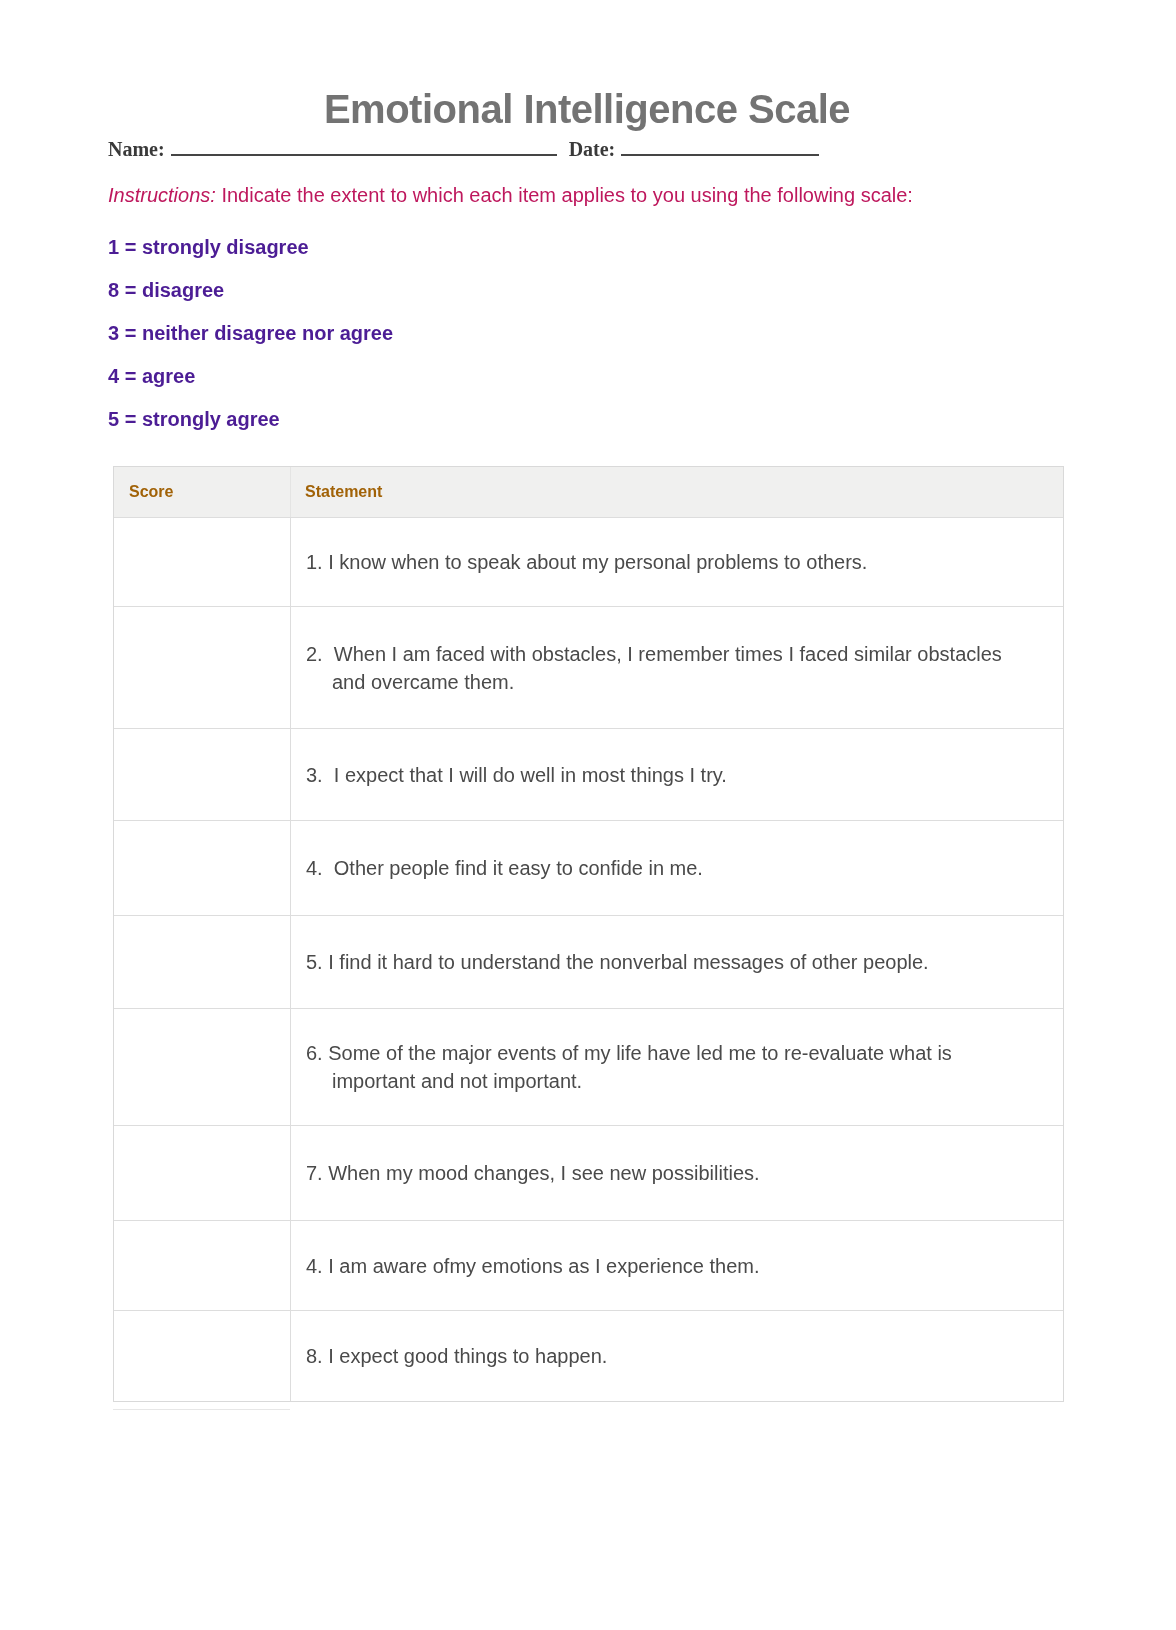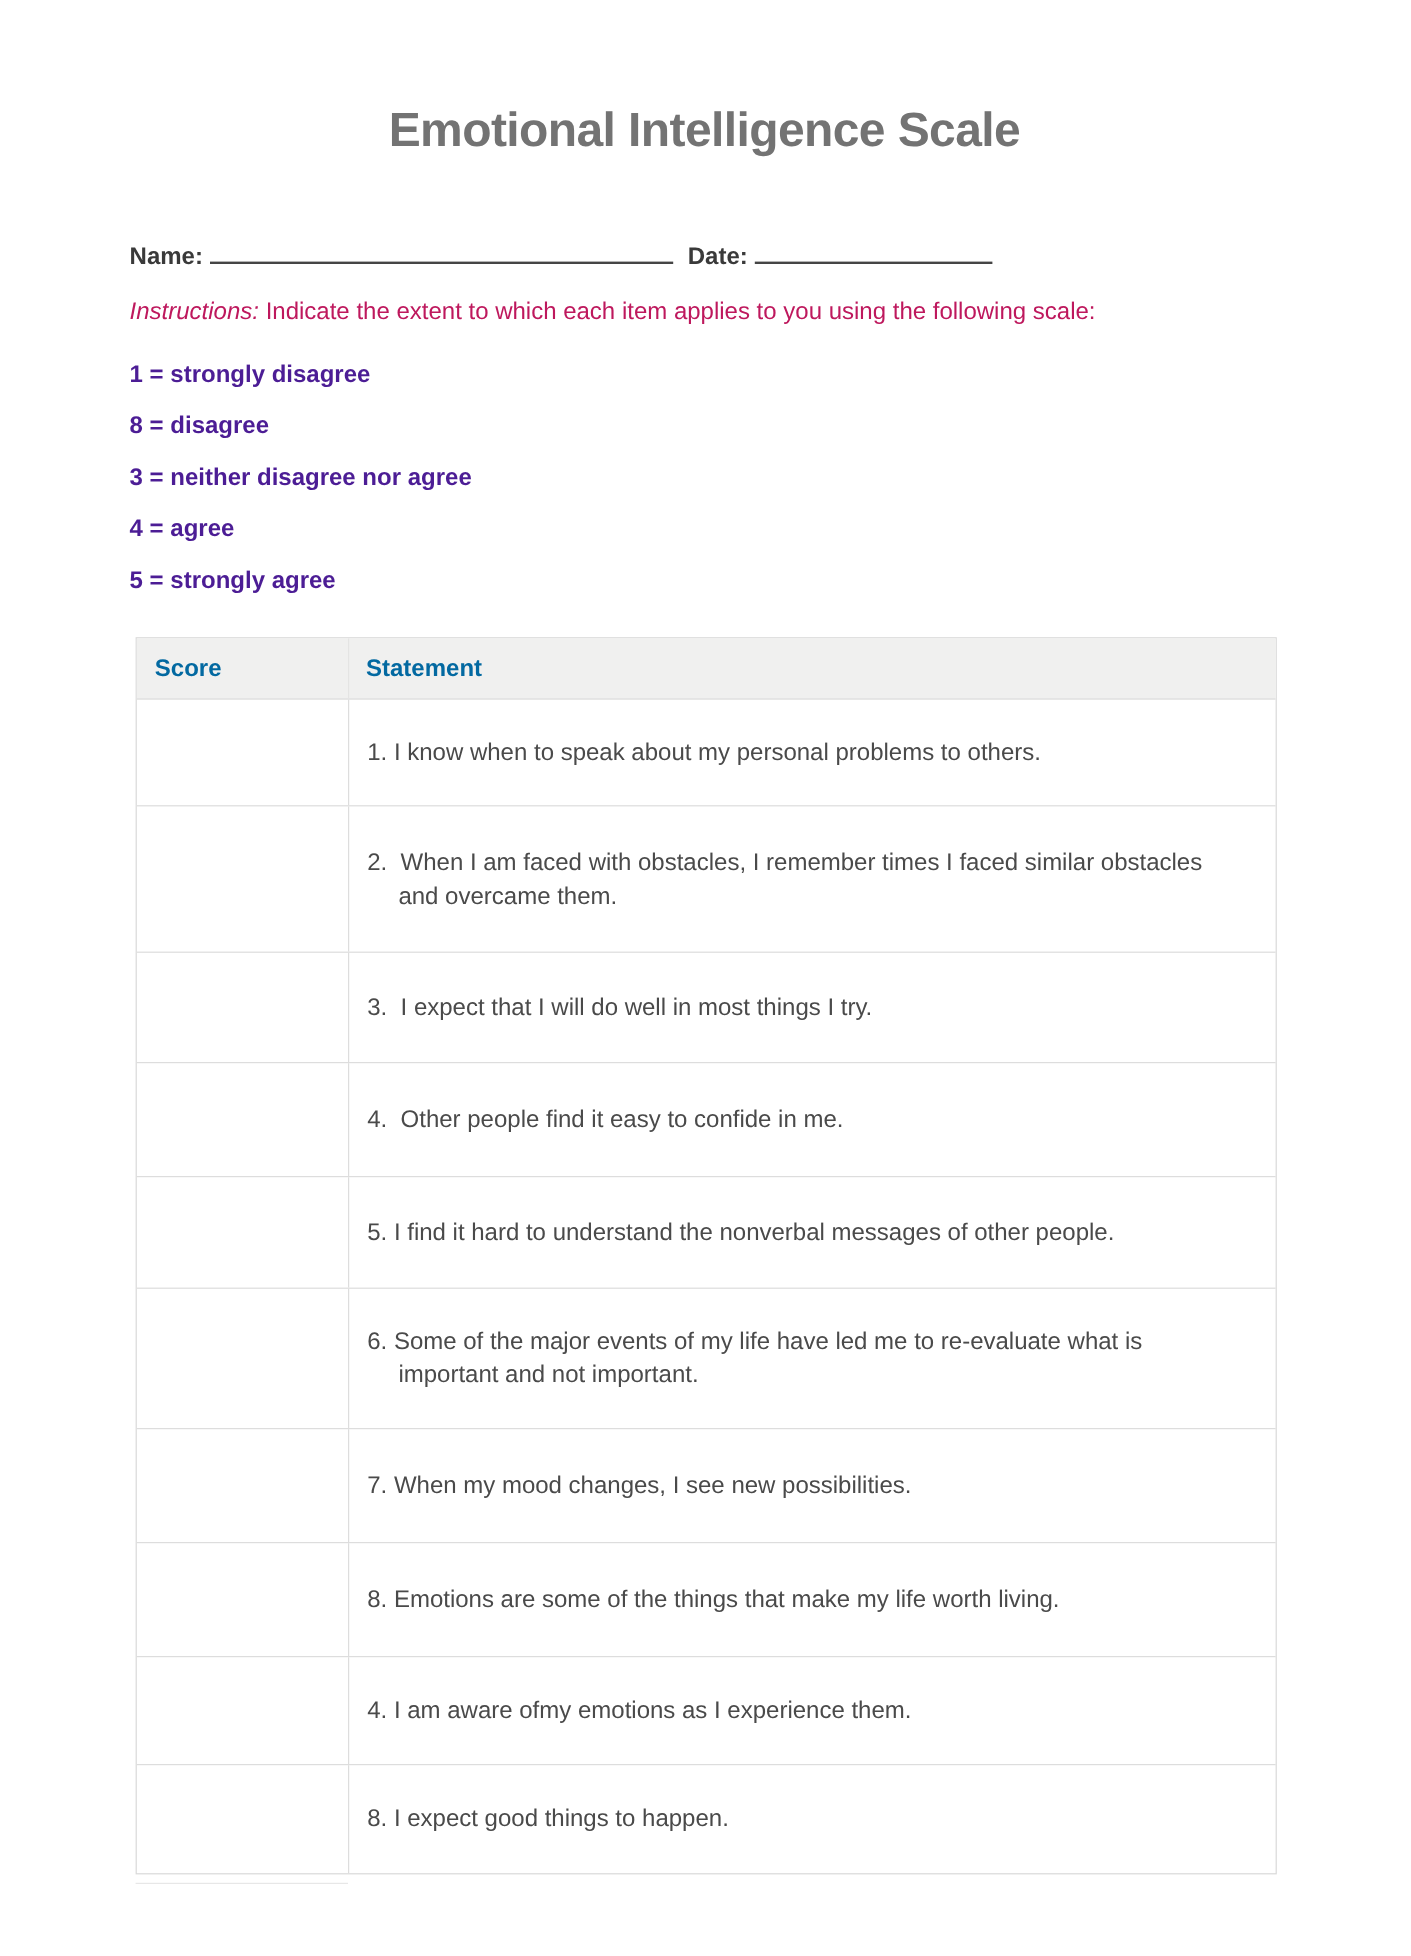--- a/index.html
+++ b/index.html
@@ -20,24 +20,24 @@
   .doc-title {
     margin-top: 86px;
     text-align: center;
     font-size: 40px;
     line-height: 46px;
     font-weight: bold;
     color: #737373;
     letter-spacing: -0.5px;
   }
   .name-date-row {
-    margin-top: 64px;
     font-size: 20px;
     line-height: 30px;
     white-space: nowrap;
+    font-family: Liberation Serif, serif;
   }
   .field-label {
     font-weight: bold;
     color: #3a3a3a;
   }
   .fill-line {
     display: inline-block;
     border-bottom: 2px solid #454545;
     height: 24px;
     vertical-align: baseline;
@@ -81,23 +81,23 @@
     flex: 0 0 177px;
     border-right: 1px solid #dddddd;
   }
   .stmt-col { flex: 1 1 auto; }
   .thead {
     background: #f0f0ef;
   }
   .thead .cell {
     display: flex;
     align-items: center;
-    font-size: 20px;
-    font-weight: bold;
-    color: #0369a1;
+    font-size: 16px;
+    font-weight: bold;
+    color: #a16207;
   }
   .thead .score-col { padding-left: 15px; border-right: 1px solid #e4e4e3; }
   .thead .stmt-col  { padding-left: 14px; }
   .body-row .stmt-col {
     display: flex;
     align-items: center;
     padding: 0 30px 0 15px;
   }
   .stmt {
     font-size: 20px;
@@ -185,26 +185,20 @@
         </div>
     </div>
 
     <div class="trow body-row" style="height:95px">
       <div class="cell score-col"></div>
       <div class="cell stmt-col">
           <div class="stmt">7. When my mood changes, I see new possibilities.</div>
         </div>
     </div>
 
-    <div class="trow body-row" style="height:95px">
-      <div class="cell score-col"></div>
-      <div class="cell stmt-col">
-          <div class="stmt">8. Emotions are some of the things that make my life worth living.</div>
-        </div>
-    </div>
 
     <div class="trow body-row" style="height:90px">
       <div class="cell score-col"></div>
       <div class="cell stmt-col">
           <div class="stmt">4. I am aware ofmy emotions as I experience them.</div>
         </div>
     </div>
 
     <div class="trow body-row" style="height:90px">
       <div class="cell score-col"></div>

